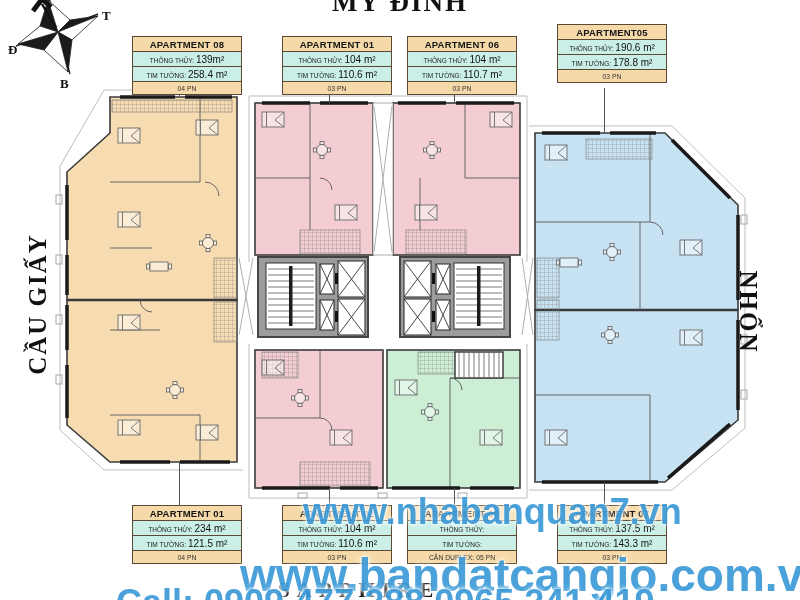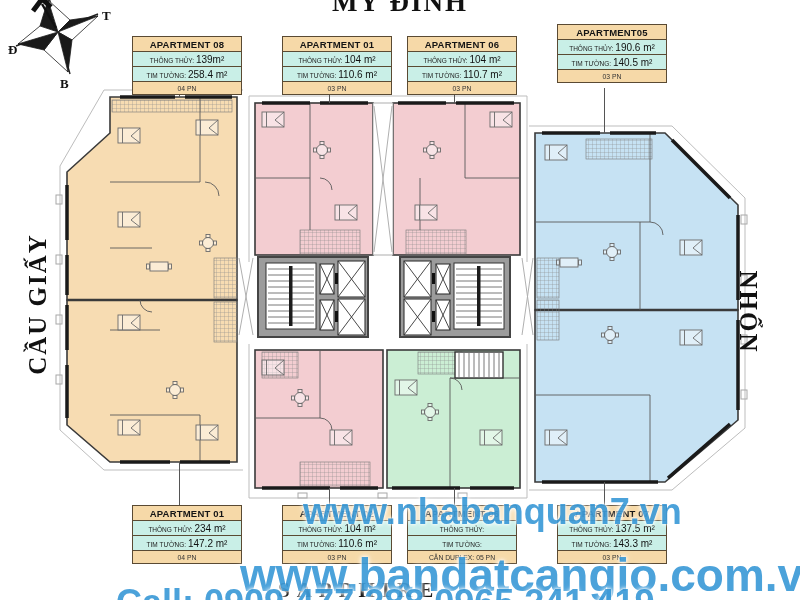--- a/index.html
+++ b/index.html
@@ -316,28 +316,28 @@
 </div>
 <div class="apt-box" style="left:407px;top:36px">
   <div class="apt-head">APARTMENT 06</div>
   <div class="apt-row"><span class="fl">THÔNG THỦY:</span> <span class="fv">104 m²</span></div>
   <div class="apt-row"><span class="fl">TIM TƯỜNG:</span> <span class="fv">110.7 m²</span></div>
   <div class="apt-pn">03 PN</div>
 </div>
 <div class="apt-box" style="left:557px;top:24px">
   <div class="apt-head">APARTMENT05</div>
   <div class="apt-row"><span class="fl">THÔNG THỦY:</span> <span class="fv">190.6 m²</span></div>
-  <div class="apt-row"><span class="fl">TIM TƯỜNG:</span> <span class="fv">140.5 m²</span></div>
+  <div class="apt-row"><span class="fl">TIM TƯỜNG:</span> <span class="fv">178.8 m²</span></div>
   <div class="apt-pn">03 PN</div>
 </div>
 
 <div class="apt-box" style="left:132px;top:505px">
   <div class="apt-head">APARTMENT 01</div>
   <div class="apt-row"><span class="fl">THÔNG THỦY:</span> <span class="fv">234 m²</span></div>
-  <div class="apt-row"><span class="fl">TIM TƯỜNG:</span> <span class="fv">147.2 m²</span></div>
+  <div class="apt-row"><span class="fl">TIM TƯỜNG:</span> <span class="fv">121.5 m²</span></div>
   <div class="apt-pn">04 PN</div>
 </div>
 <div class="apt-box" style="left:282px;top:505px">
   <div class="apt-head">APARTMENT 02</div>
   <div class="apt-row"><span class="fl">THÔNG THỦY:</span> <span class="fv">104 m²</span></div>
   <div class="apt-row"><span class="fl">TIM TƯỜNG:</span> <span class="fv">110.6 m²</span></div>
   <div class="apt-pn">03 PN</div>
 </div>
 <div class="apt-box" style="left:407px;top:505px">
   <div class="apt-head">APARTMENT 06</div>

